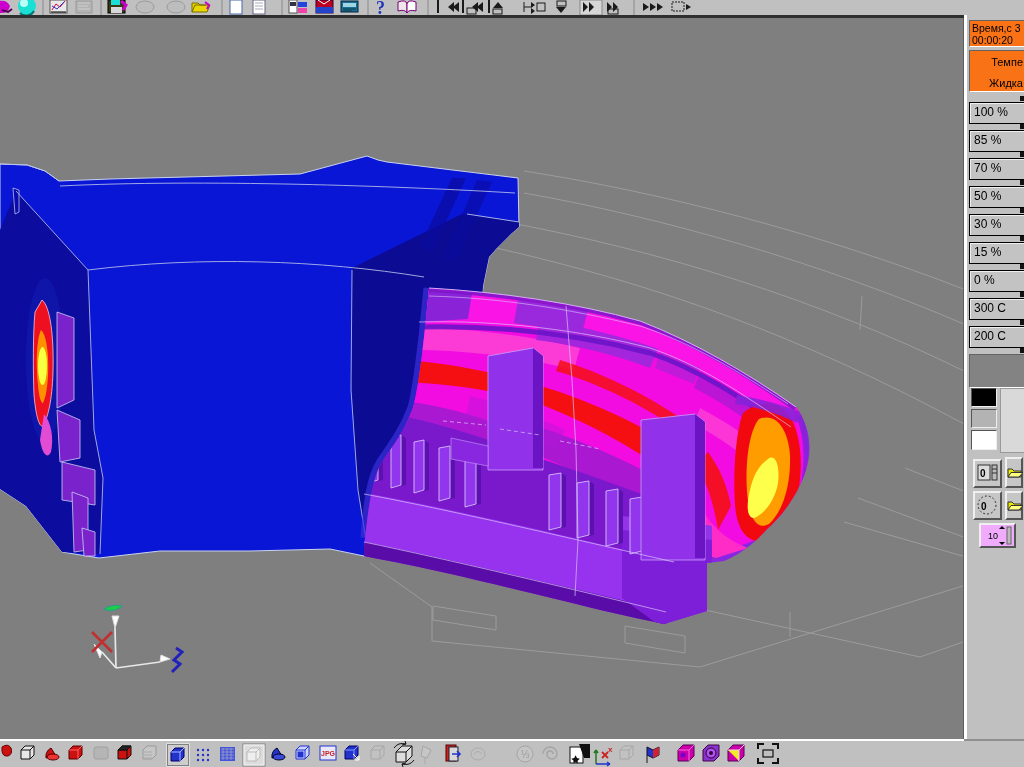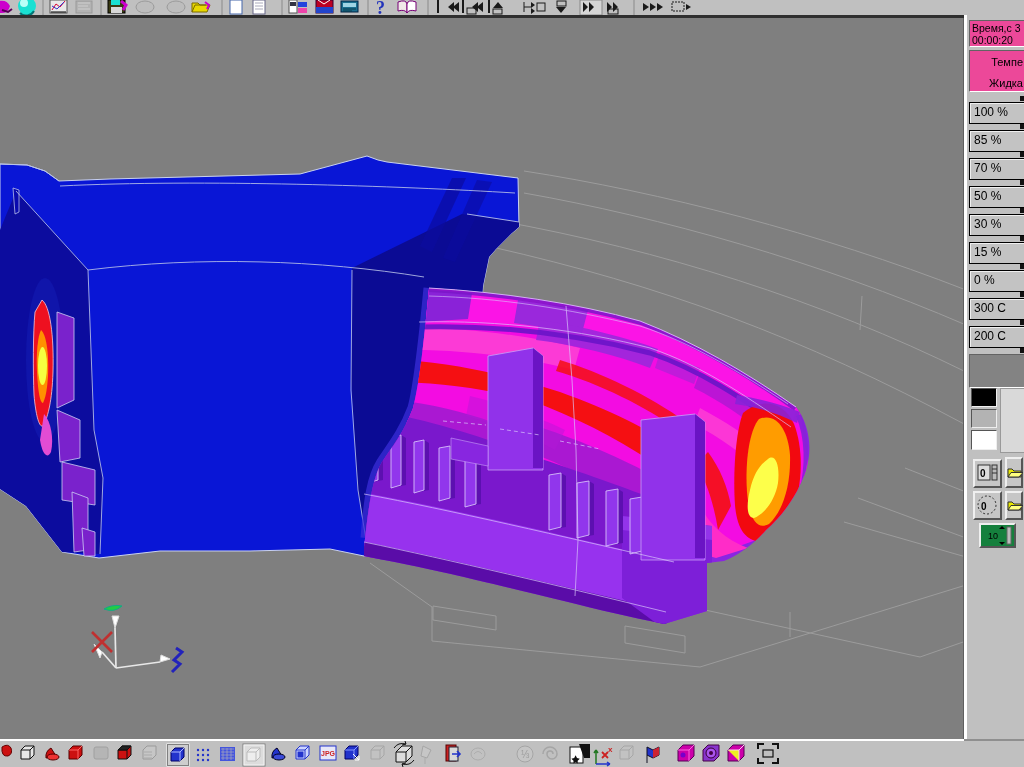--- a/index.html
+++ b/index.html
@@ -5,21 +5,21 @@
 html,body{margin:0;padding:0;width:1024px;height:767px;overflow:hidden;
  font-family:"Liberation Sans",sans-serif;background:#c0c0c0;}
 #topbar{position:absolute;left:0;top:0;width:1024px;height:15px;background:#c0c0c0;
  border-bottom:3px solid #2f2f2f;}
 #viewport{position:absolute;left:0;top:18px;width:964px;height:721px;background:#7f7f7f;}
 #vshadow{position:absolute;left:963px;top:18px;width:1px;height:721px;background:#5f5f5f;}
 #rightpanel{position:absolute;left:964px;top:15px;width:57px;height:726px;background:#c0c0c0;
  border-left:3px solid #fff;padding-top:3px;}
 #bottombar{position:absolute;left:0;top:739px;width:1024px;height:28px;background:#c0c0c0;
  border-top:2px solid #fff;box-sizing:border-box;}
-.rp{position:absolute;margin-top:3px;box-sizing:border-box;background:#ec4899;
+.rp{position:absolute;margin-top:3px;box-sizing:border-box;background:#f97316;
  border-top:1px solid #636363;border-left:1px solid #636363;
  border-bottom:1px solid #fff;border-right:1px solid #fff;
  font-size:11px;color:#000;overflow:hidden;white-space:nowrap;}
 .rb{position:absolute;margin-top:3px;box-sizing:border-box;left:2px;width:58px;height:22px;background:#c3c3c3;
  border:1px solid #000;box-shadow:inset 1px 1px 0 #efefef;
  font-size:12px;color:#000;padding:2px 0 0 4px;overflow:hidden;white-space:nowrap;}
 .sw{position:absolute;margin-top:3px;left:4px;width:26px;box-sizing:border-box;
  border-top:1px solid #555;border-left:1px solid #555;border-bottom:1px solid #eee;border-right:1px solid #eee;}
 .btn3{position:absolute;margin-top:3px;box-sizing:border-box;background:#c6c6c6;
  border-top:2px solid #efefef;border-left:2px solid #efefef;
@@ -322,21 +322,21 @@
         <text x="6" y="17" font-size="10" font-weight="bold" fill="#000">0</text>
         <circle cx="12" cy="12" r="9" fill="none" stroke="#333" stroke-dasharray="2 2"></circle>
       </svg>
  </div>
  <div class="btn3" style="left:38px;top:473px;width:18px;height:29px;">
   <svg width="16" height="25" viewBox="0 0 16 25">
         <path d="M1,17 L1,9 L5,9 L7,11 L14,11 L14,17 Z" fill="#e8e800" stroke="#333"></path>
         <path d="M1,17 L4,12.5 L16,12.5 L12,17 Z" fill="#ffff80" stroke="#333"></path>
       </svg>
  </div>
- <div class="btn3" style="left:12px;top:505px;width:37px;height:25px;background:#15803d;">
+ <div class="btn3" style="left:12px;top:505px;width:37px;height:25px;background:#f0abfc;">
   <svg width="33" height="21" viewBox="0 0 33 21">
         <text x="7" y="14" font-size="9" fill="#000">10</text>
         <path d="M18,4 l3,-3 l3,3 Z" fill="#000"></path>
         <path d="M18,17 l3,3 l3,-3 Z" fill="#000"></path>
         <rect x="26" y="2" width="4" height="17" fill="#bbb" stroke="#666"></rect>
       </svg>
  </div>
 </div>
 <div id="bottombar">
 <svg width="1024" height="26" viewBox="0 0 1024 26">

